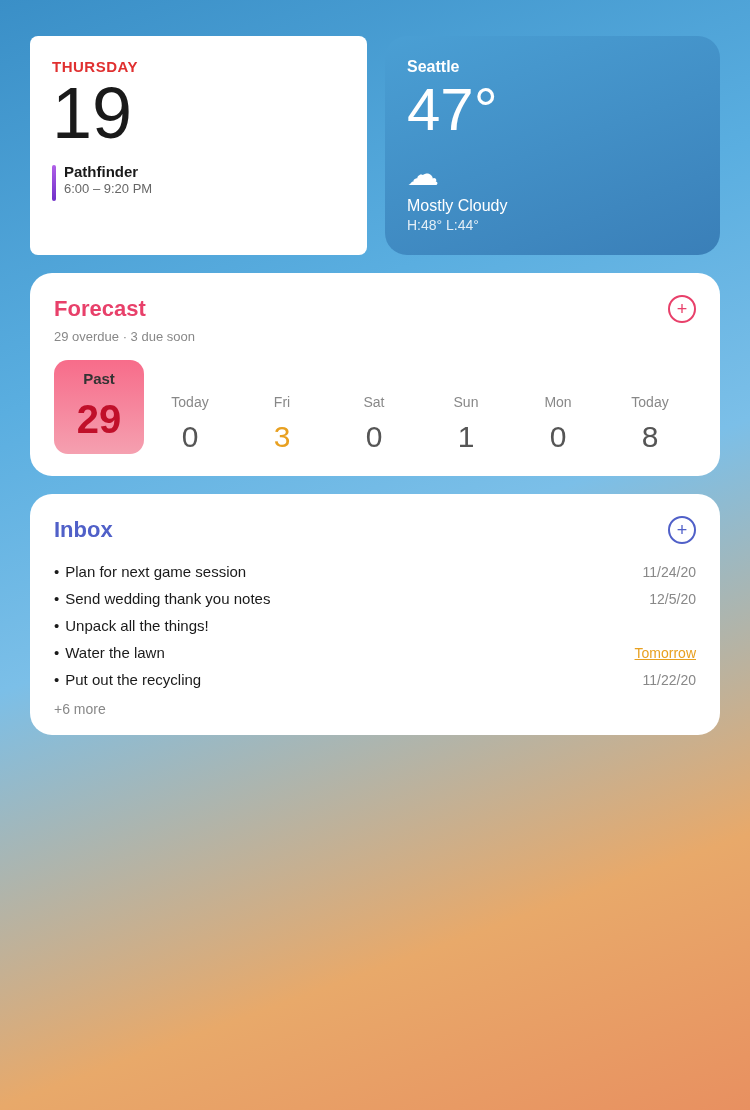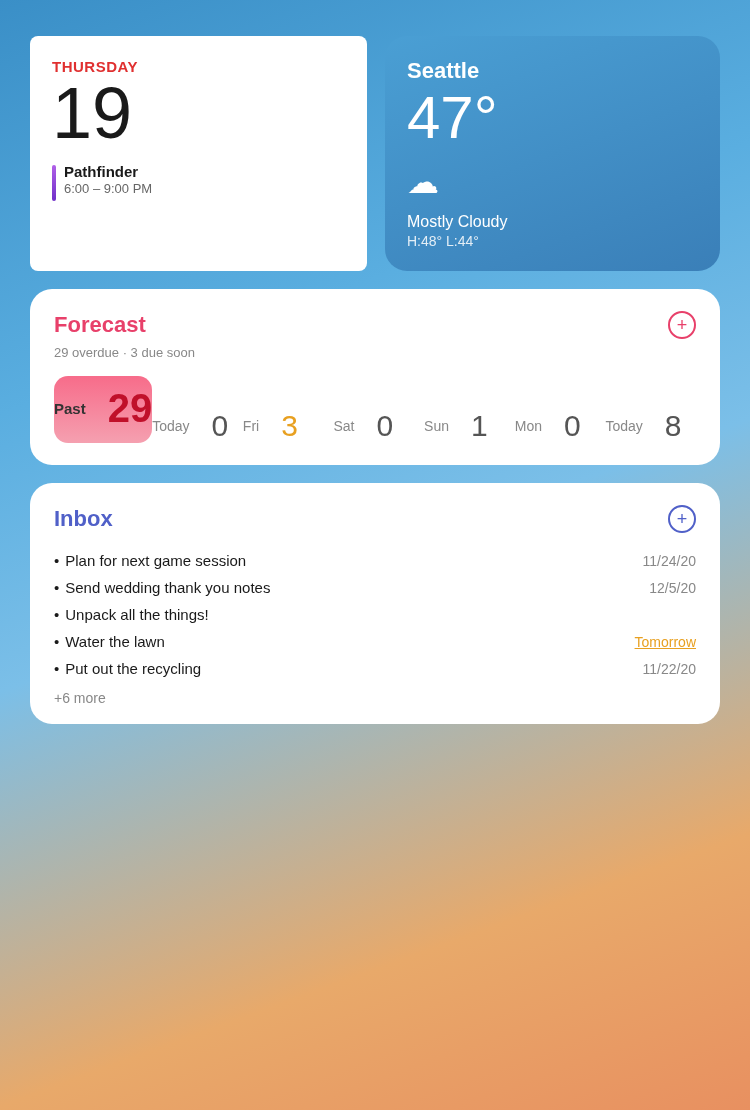--- a/index.html
+++ b/index.html
@@ -81,21 +81,21 @@
     .weather-widget {
       background: linear-gradient(160deg, #4a9fd4 0%, #3a7fb8 100%);
       border-radius: 22px;
       padding: 22px 20px 22px 22px;
       flex: 1;
       min-height: 200px;
       color: #fff;
     }
 
     .weather-city {
-      font-size: 22px;
+      font-size: 16px;
       font-weight: 600;
       color: #fff;
     }
 
     .weather-temp {
       font-size: 60px;
       font-weight: 200;
       color: #fff;
       line-height: 1.05;
       margin-top: 2px;
@@ -103,21 +103,21 @@
 
     .weather-icon {
       font-size: 32px;
       margin-top: 14px;
     }
 
     .weather-desc {
       font-size: 16px;
       font-weight: 500;
       color: #fff;
-      margin-top: 12px;
+      margin-top: 4px;
     }
 
     .weather-hl {
       font-size: 14px;
       color: rgba(255,255,255,0.85);
       margin-top: 2px;
     }
 
     
     .forecast-widget {
@@ -161,23 +161,23 @@
     .forecast-grid {
       display: flex;
       align-items: flex-end;
       margin-top: 16px;
       gap: 0;
     }
 
     .forecast-col {
       flex: 1;
       display: flex;
-      flex-direction: row;
-      align-items: center;
-      gap: 22px;
+      flex-direction: column;
+      align-items: center;
+      gap: 10px;
     }
 
     .forecast-col-label {
       font-size: 14px;
       color: #888;
       font-weight: 500;
     }
 
     .forecast-col-value {
       font-size: 30px;
@@ -296,21 +296,21 @@
 
 <div class="top-row">
 
   <div class="calendar-widget">
     <div class="cal-day-label">THURSDAY</div>
     <div class="cal-date-number">19</div>
     <div class="cal-event">
       <div class="cal-event-bar"></div>
       <div class="cal-event-text">
         <div class="event-title">Pathfinder</div>
-        <div class="event-time">6:00 – 9:00 PM</div>
+        <div class="event-time">6:00 – 9:20 PM</div>
       </div>
     </div>
   </div>
 
   <div class="weather-widget">
     <div class="weather-city">Seattle</div>
     <div class="weather-temp">47°</div>
     <div class="weather-icon">☁</div>
     <div class="weather-desc">Mostly Cloudy</div>
     <div class="weather-hl">H:48° L:44°</div>

